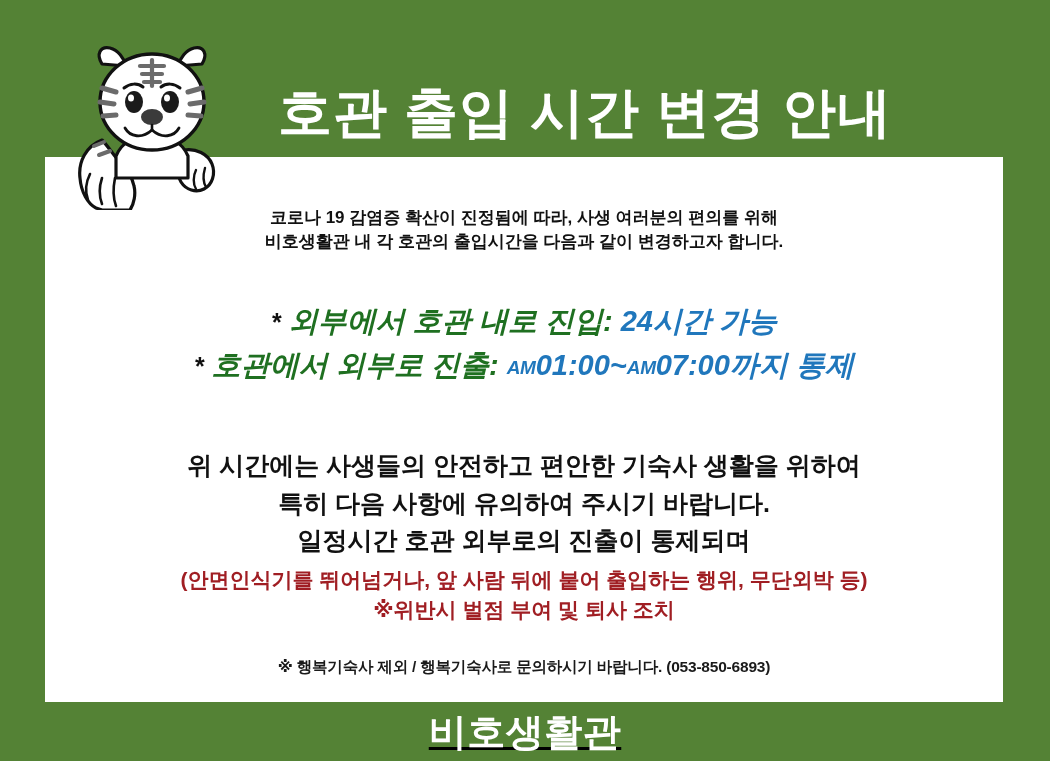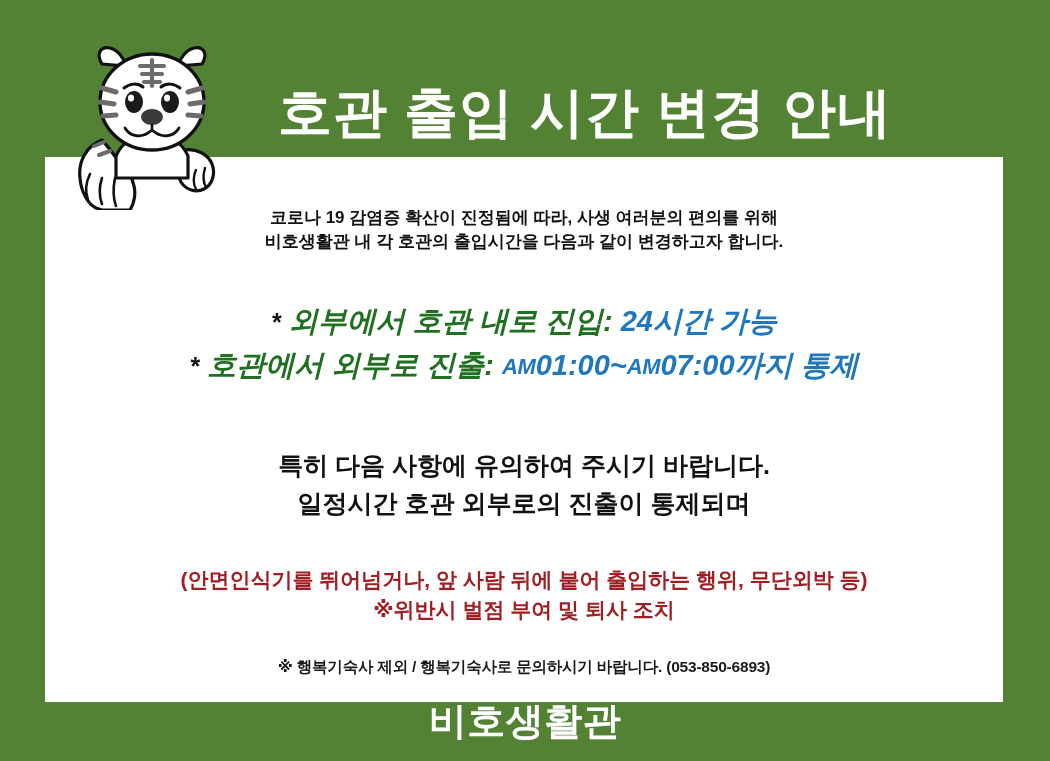--- a/index.html
+++ b/index.html
@@ -97,21 +97,21 @@
     font-weight: bold;
     line-height: 1.52;
     white-space: nowrap;
     color: #111111;
   }
   .b-star { color: #111111; font-size: 25px; }
   .b-label { color: #1F7021; }
   .b-value { color: #2077BC; }
   .b-am {
     color: #2077BC;
-    font-size: 22px;
+    font-size: 19px;
     font-weight: bold;
     vertical-align: 1px;
     letter-spacing: -0.3px;
     text-align: center;
   }
 
   .notice {
     position: absolute;
     left: 22px;
     top: 290px;
@@ -147,21 +147,23 @@
   }
 
   
   .footer {
     position: absolute;
     left: 0;
     top: 702px;
     width: 1050px;
     height: 59px;
     display: flex;
+    align-items: center;
     justify-content: center;
+    text-decoration: underline;
   }
   .footer-label {
     color: #ffffff;
     font-size: 38px;
     font-weight: bold;
     letter-spacing: 0.5px;
     line-height: 1;
   }
 </style>
 </head>
@@ -243,20 +245,21 @@
       <div class="bullet-line">
         <span class="b-star">*</span>
         <span class="b-label">호관에서 외부로 진출:</span>
         <span class="b-am">AM</span><span class="b-value">01:00~</span><span class="b-am">AM</span><span class="b-value">07:00까지 통제</span>
       </div>
 
 
     </div>
 
     <div class="notice">
+      <div>위 시간에는 사생들의 안전하고 편안한 기숙사 생활을 위하여</div>
       <div>특히 다음 사항에 유의하여 주시기 바랍니다.</div>
       <div>일정시간 호관 외부로의 진출이 통제되며</div>
     </div>
 
     <div class="warning">
       <div>(안면인식기를 뛰어넘거나, 앞 사람 뒤에 붙어 출입하는 행위, 무단외박 등)</div>
       <div>※위반시 벌점 부여 및 퇴사 조치</div>
     </div>
 
     <div class="footnote">※ 행복기숙사 제외 / 행복기숙사로 문의하시기 바랍니다. (053-850-6893)</div>

